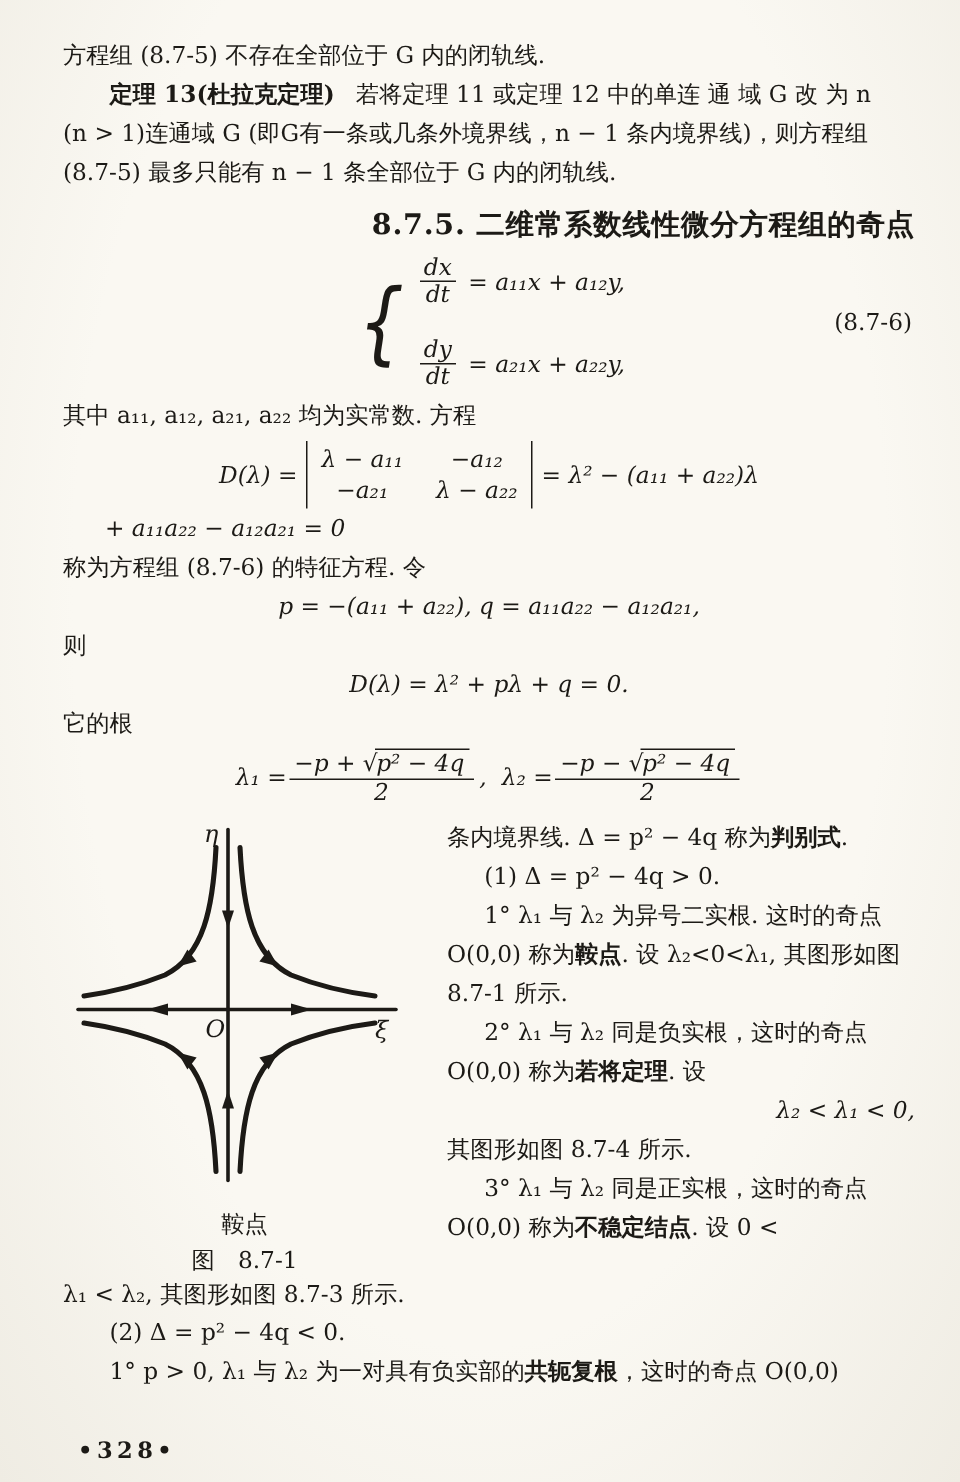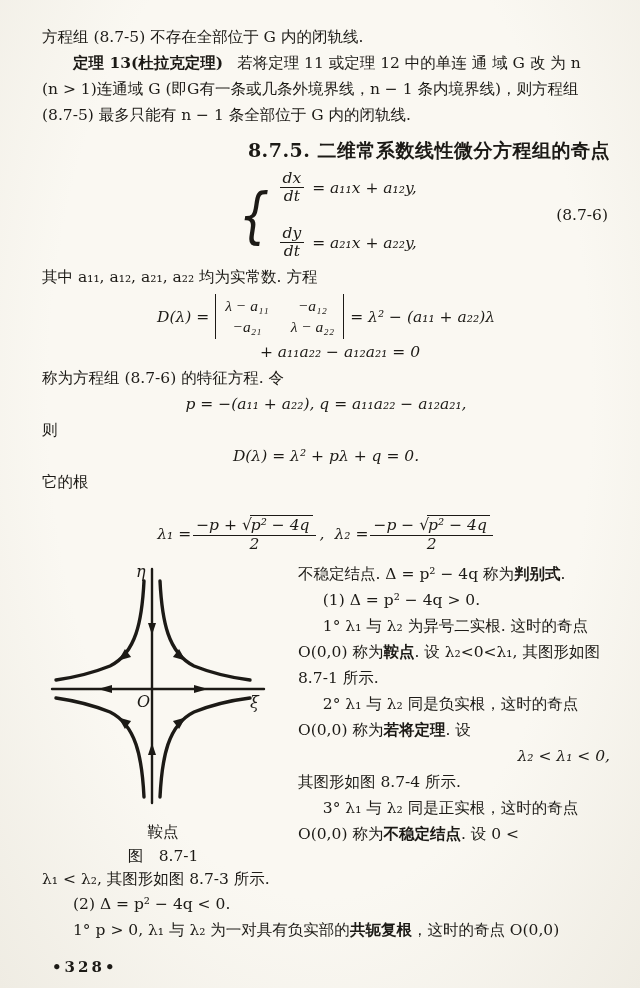--- a/index.html
+++ b/index.html
@@ -20,22 +20,22 @@
   .math{font-style:italic;}
   .eq-row{position:relative;display:flex;justify-content:center;align-items:center;margin:4px 0;}
   .eq-label{position:absolute;right:2px;top:50%;transform:translateY(-50%);font-style:normal;}
   .brace{font-size:60px;font-weight:300;line-height:0.85;margin-right:4px;font-family:"DejaVu Sans","Liberation Sans",sans-serif;transform:scaleX(0.8);}
   .sys{display:flex;flex-direction:column;gap:20px;}
   .sys-line{display:flex;align-items:center;gap:6px;}
   .frac{display:inline-flex;flex-direction:column;align-items:center;vertical-align:middle;margin:0 2px;}
   .frac .fnum{border-bottom:1.5px solid currentColor;padding:0 3px;line-height:1.1;}
   .frac .fden{line-height:1.1;padding:0 3px;}
   .det{display:inline-grid;grid-template-columns:auto auto;column-gap:22px;row-gap:3px;justify-items:center;
-       border-left:1.5px solid #1c1a16;border-right:1.5px solid #1c1a16;padding:3px 9px;margin:0 6px;font-family:Liberation Serif, serif;}
-  .det-row2{text-align:center;margin:2px 0 4px 28px;}
+       border-left:1.5px solid #1c1a16;border-right:1.5px solid #1c1a16;padding:3px 9px;margin:0 6px;}
+  .det-row2{margin:2px 0 4px 28px;}
   .rad{display:inline-block;border-top:1.6px solid currentColor;padding:0 3px 0 1px;margin-left:-2px;line-height:1.2;}
   .cols{display:flex;margin-top:6px;}
   .fig-col{width:242px;flex:0 0 242px;}
   .text-col{flex:1;padding-left:14px;line-height:26px;}
   .text-col p{line-height:26px;}
   .centered{text-align:right;}
   .fig-caption{text-align:center;line-height:22px;margin-top:2px;}
   .bottom p{line-height:25px;}
   .pagenum{position:absolute;left:52px;bottom:12px;font-weight:bold;letter-spacing:3px;font-size:15px;text-align:center;}
   .gap-left{margin-left:14px;}
@@ -95,21 +95,21 @@
   <p><span>称为方程组 (8.7-6) 的特征方程. 令</span></p>
 
   <div class="eq-row math">p = −(a₁₁ + a₂₂), q = a₁₁a₂₂ − a₁₂a₂₁,</div>
 
   <p>则</p>
 
   <div class="eq-row math">D(λ) = λ² + pλ + q = 0.</div>
 
   <p>它的根</p>
 
-  <div class="eq-row math" style="margin:20px 0 8px 0;font-style:italic;">
+  <div class="eq-row math" style="margin:4px 0 8px 0;font-style:italic;">
     <span>λ₁ =</span>
     <span class="frac">
       <span class="fnum"><span>−p + √</span><span class="rad">p² − 4q</span></span>
       <span class="fden">2</span>
     </span>
     <span style="margin:0 10px 0 2px;">,</span>
     <span>λ₂ =</span>
     <span class="frac">
       <span class="fnum"><span>−p − √</span><span class="rad">p² − 4q</span></span>
       <span class="fden">2</span>
@@ -145,21 +145,21 @@
           <text x="94" y="16">η</text>
           <text x="208" y="147">ξ</text>
           <text x="95" y="146">O</text>
         </g>
       </svg>
       <p class="fig-caption">鞍点</p>
       <p class="fig-caption">图　8.7-1</p>
     </div>
 
     <div class="text-col">
-      <p><span>不稳定结点. Δ = p² − 4q 称为</span><b>判别式</b><span>.</span></p>
+      <p><span>条内境界线. Δ = p² − 4q 称为</span><b>判别式</b><span>.</span></p>
       <p class="indent-sm">(1) Δ = p² − 4q &gt; 0.</p>
       <p class="indent-sm"><span>1° λ₁ 与 λ₂ 为异号二实根. 这时的奇点 O(0,0) 称为</span><b>鞍点</b><span>. 设 λ₂&lt;0&lt;λ₁, 其图形如图 8.7-1 所示.</span></p>
       <p class="indent-sm"><span>2° λ₁ 与 λ₂ 同是负实根，这时的奇点 O(0,0) 称为</span><b>若将定理</b><span>. 设</span></p>
       <p class="centered math">λ₂ &lt; λ₁ &lt; 0,</p>
       <p>其图形如图 8.7-4 所示.</p>
       <p class="indent-sm"><span>3° λ₁ 与 λ₂ 同是正实根，这时的奇点 O(0,0) 称为</span><b>不稳定结点</b><span>. 设 0 &lt;</span></p>
     </div>
   </div>
 
   <div class="bottom">

